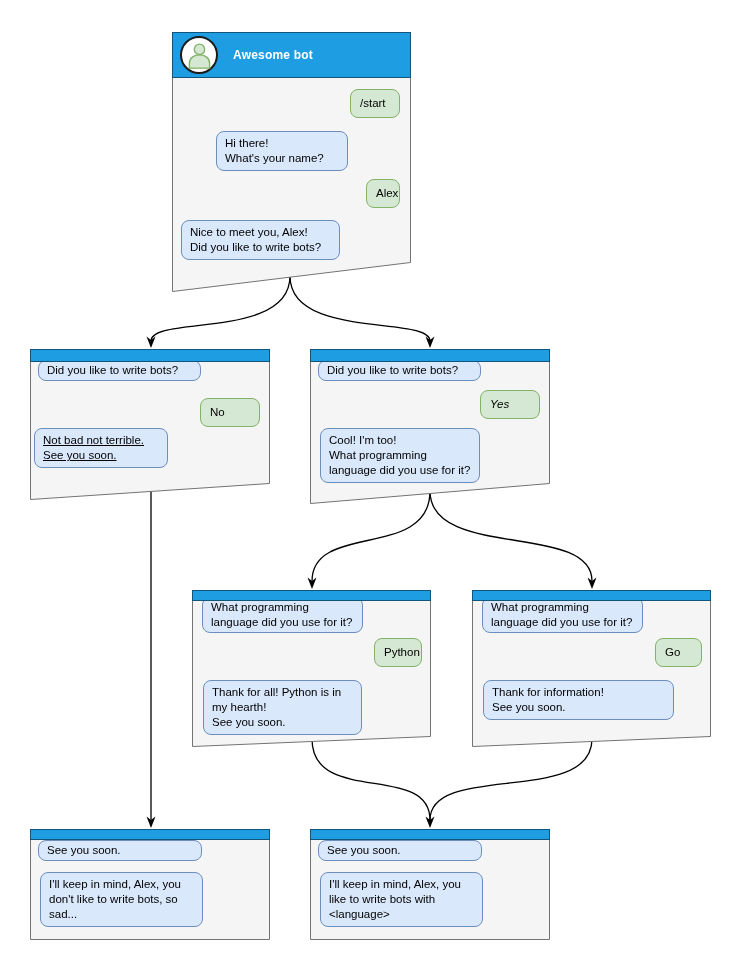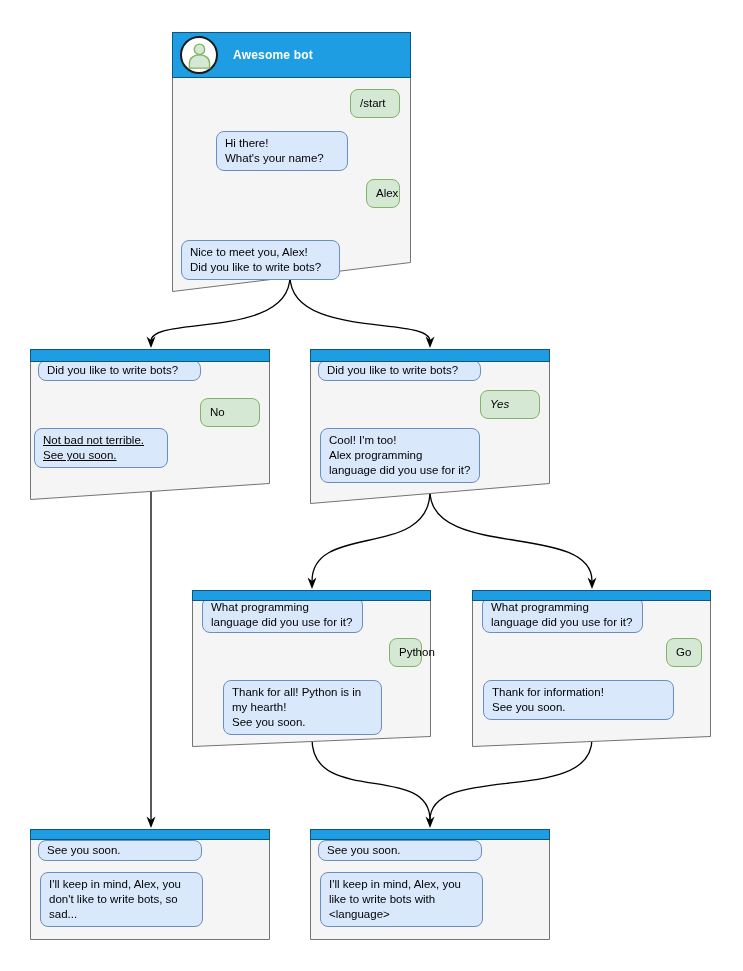--- a/index.html
+++ b/index.html
@@ -58,21 +58,21 @@
   </svg>
 
   <section class="window" style="left:172px;top:32px;width:239px;height:260px;">
     <svg class="shape" viewBox="0 0 239 260" preserveAspectRatio="none">
       <path d="M0.5,0.5 L238.5,0.5 L238.5,230.5 L0.5,259.5 Z"></path>
     </svg>
     <div class="bubble user" style="width:50px;top:57px;right:11px;">/start</div>
     <div class="bubble bot" style="width:132px;top:99px;left:8px;margin-left:36px;">Hi there!
 What's your name?</div>
     <div class="bubble user" style="width:34px;top:147px;right:11px;">Alex</div>
-    <div class="bubble bot" style="width:159px;top:188px;left:9px;margin-top:20px;">Nice to meet you, Alex!
+    <div class="bubble bot" style="width:159px;top:188px;left:9px;">Nice to meet you, Alex!
 Did you like to write bots?</div>
     <header class="titlebar big">
       <span class="avatar">
         <svg class="person" width="25" height="27" viewBox="0 0 26 28">
           <path class="part" d="M2.5,27.2 v-5.2 c0,-5.3 4.7,-8.6 10.5,-8.6 c5.8,0 10.5,3.3 10.5,8.6 v5.2 z"></path>
           <circle class="part" cx="13" cy="7.6" r="5.4"></circle>
         </svg>
       </span>
       <span class="bot-title">Awesome bot</span>
     </header>
@@ -89,45 +89,45 @@
     <header class="titlebar strip"></header>
   </section>
 
   <section class="window" style="left:310px;top:349px;width:240px;height:155px;">
     <svg class="shape" viewBox="0 0 240 155" preserveAspectRatio="none">
       <path d="M0.5,0.5 L239.5,0.5 L239.5,134.5 L0.5,154.5 Z"></path>
     </svg>
     <div class="bubble bot single" style="width:163px;top:11px;left:8px;">Did you like to write bots?</div>
     <div class="bubble user" style="width:60px;top:41px;right:10px;font-style:italic;">Yes</div>
     <div class="bubble bot" style="width:160px;top:79px;left:10px;">Cool! I'm too!
-Alex programming
+What programming
 language did you use for it?</div>
     <header class="titlebar strip"></header>
   </section>
 
   <section class="window" style="left:192px;top:590px;width:239px;height:157px;">
     <svg class="shape" viewBox="0 0 239 157" preserveAspectRatio="none">
       <path d="M0.5,0.5 L238.5,0.5 L238.5,146.5 L0.5,156.5 Z"></path>
     </svg>
     <div class="bubble bot single" style="width:161px;top:7px;left:10px;">What programming
 language did you use for it?</div>
-    <div class="bubble user" style="width:33px;top:48px;right:9px;">Python</div>
-    <div class="bubble bot" style="width:159px;top:90px;left:11px;margin-left:20px;">Thank for all! Python is in
+    <div class="bubble user" style="width:48px;top:48px;right:9px;">Python</div>
+    <div class="bubble bot" style="width:159px;top:90px;left:11px;">Thank for all! Python is in
 my hearth!
 See you soon.</div>
     <header class="titlebar thin"></header>
   </section>
 
   <section class="window" style="left:472px;top:590px;width:239px;height:157px;">
     <svg class="shape" viewBox="0 0 239 157" preserveAspectRatio="none">
       <path d="M0.5,0.5 L238.5,0.5 L238.5,146.5 L0.5,156.5 Z"></path>
     </svg>
     <div class="bubble bot single" style="width:161px;top:7px;left:10px;">What programming
 language did you use for it?</div>
-    <div class="bubble user" style="width:36px;top:48px;right:9px;">Go</div>
+    <div class="bubble user" style="width:47px;top:48px;right:9px;">Go</div>
     <div class="bubble bot" style="width:191px;top:90px;left:11px;">Thank for information!
 See you soon.</div>
     <header class="titlebar thin"></header>
   </section>
 
   <section class="window" style="left:30px;top:829px;width:240px;height:111px;">
     <svg class="shape" viewBox="0 0 240 111" preserveAspectRatio="none">
       <path d="M0.5,0.5 L239.5,0.5 L239.5,110.5 L0.5,110.5 Z"></path>
     </svg>
     <div class="bubble bot single" style="width:164px;top:11px;left:8px;">See you soon.</div>

